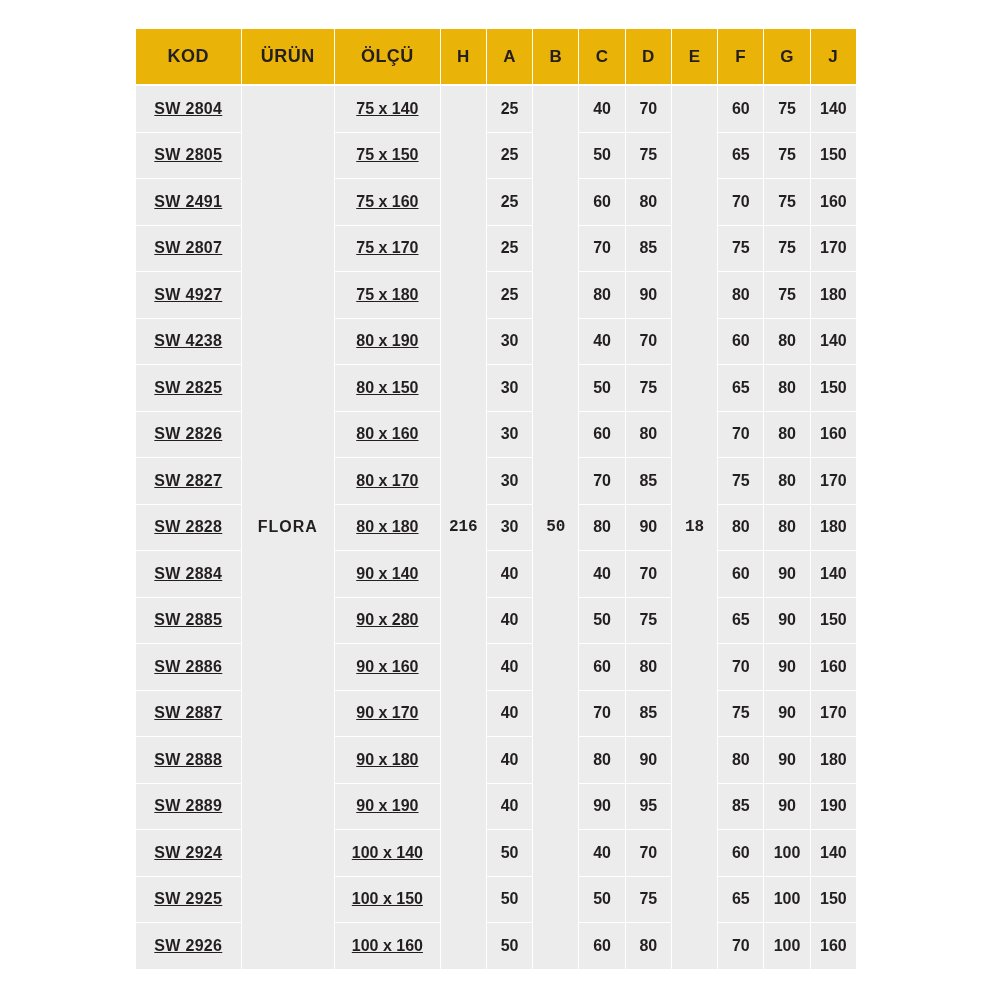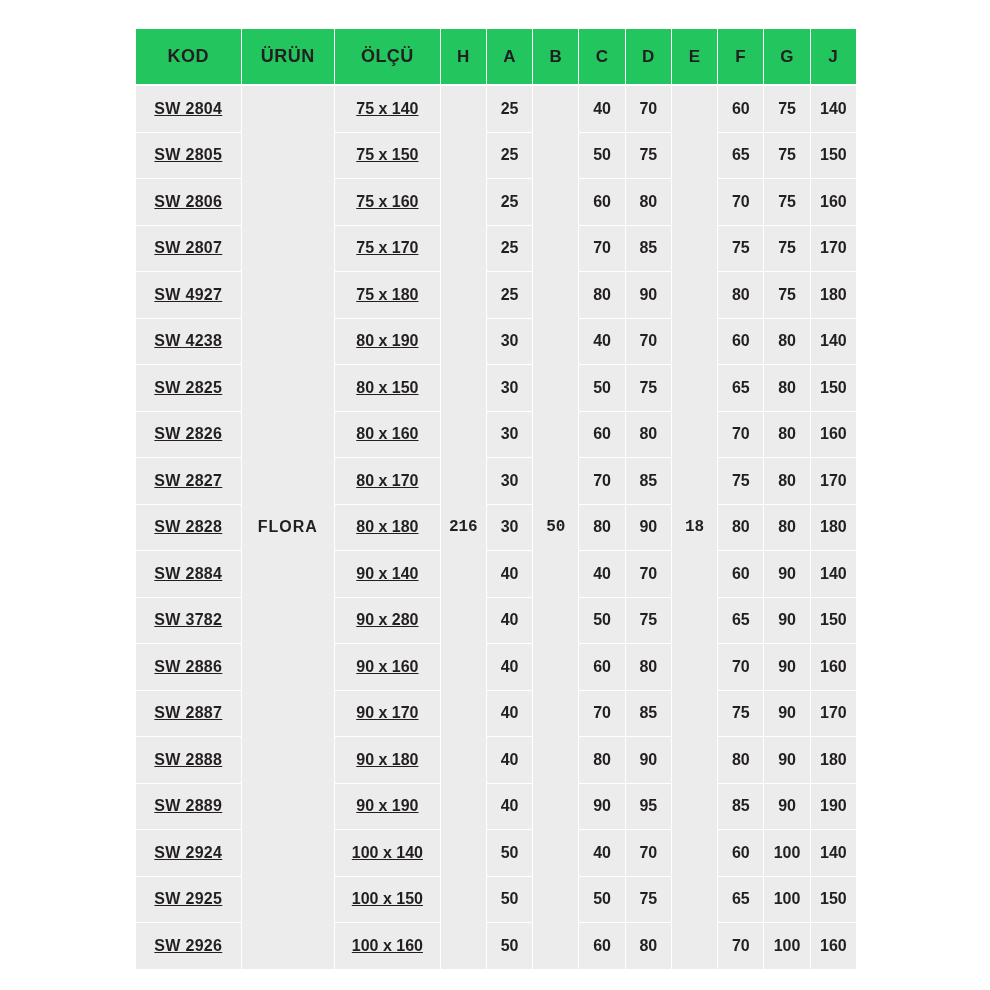--- a/index.html
+++ b/index.html
@@ -38,21 +38,21 @@
     text-align: center;
     vertical-align: middle;
     padding: 0;
     font-weight: bold;
     color: #231f20;
     white-space: nowrap;
   }
   
   table.spec thead th {
     height: 55px;
-    background: #22c55e;
+    background: #eab308;
     font-size: 18px;
     letter-spacing: 0.5px;
     border-bottom: 2px solid #ffffff;
   }
   table.spec thead th.narrow {
     font-size: 17px;
   }
   table.spec tbody td {
     height: 45.5px;
     font-size: 16px;
@@ -152,21 +152,21 @@
             <td class="kod">SW 2805</td>
             <td class="olcu">75 x 150</td>
             <td class="c-a">25</td>
             <td class="c-c">50</td>
             <td class="c-d">75</td>
             <td class="c-f">65</td>
             <td class="c-g">75</td>
             <td class="c-j">150</td>
           </tr>
           <tr>
-            <td class="kod">SW 2806</td>
+            <td class="kod">SW 2491</td>
             <td class="olcu">75 x 160</td>
             <td class="c-a">25</td>
             <td class="c-c">60</td>
             <td class="c-d">80</td>
             <td class="c-f">70</td>
             <td class="c-g">75</td>
             <td class="c-j">160</td>
           </tr>
           <tr>
             <td class="kod">SW 2807</td>
@@ -242,21 +242,21 @@
             <td class="kod">SW 2884</td>
             <td class="olcu">90 x 140</td>
             <td class="c-a">40</td>
             <td class="c-c">40</td>
             <td class="c-d">70</td>
             <td class="c-f">60</td>
             <td class="c-g">90</td>
             <td class="c-j">140</td>
           </tr>
           <tr>
-            <td class="kod">SW 3782</td>
+            <td class="kod">SW 2885</td>
             <td class="olcu">90 x 280</td>
             <td class="c-a">40</td>
             <td class="c-c">50</td>
             <td class="c-d">75</td>
             <td class="c-f">65</td>
             <td class="c-g">90</td>
             <td class="c-j">150</td>
           </tr>
           <tr>
             <td class="kod">SW 2886</td>

